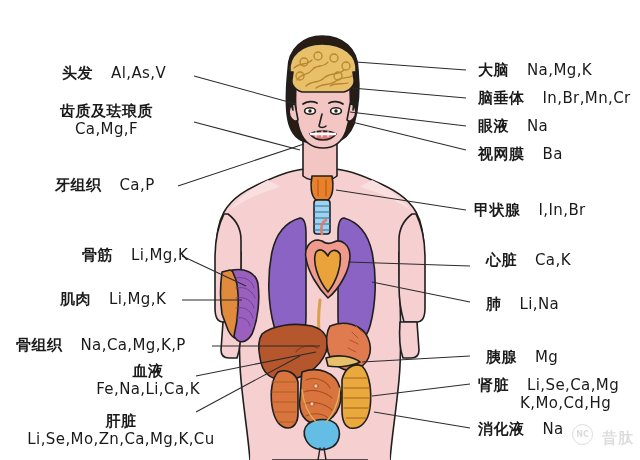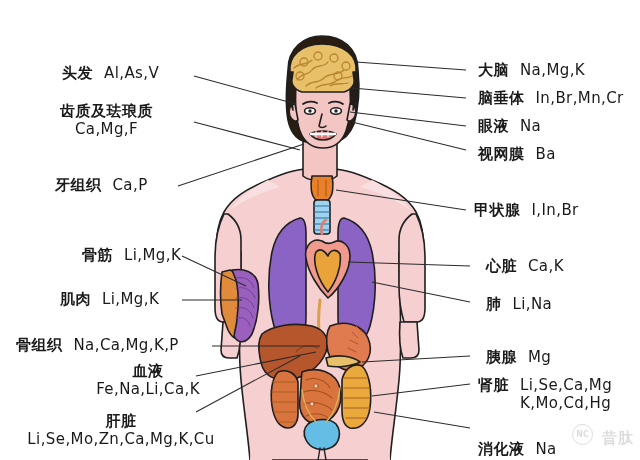--- a/index.html
+++ b/index.html
@@ -9,21 +9,21 @@
     background:#ffffff;
     overflow:hidden;
     font-family:"DejaVu Sans","Liberation Sans",sans-serif;
     color:#1a1a1a;
   }
   
   .label{position:absolute;white-space:nowrap;line-height:1.22;}
   .cn{font-size:15px;font-weight:700;letter-spacing:.5px;}
   .el{font-size:15px;font-weight:500;letter-spacing:.4px;}
   .label.stack{text-align:center;}
-  .row{display:flex;align-items:flex-end;gap:11px;}
+  .row{display:flex;align-items:flex-end;gap:18px;}
   .label.rightgrp{text-align:left;}
 
   
   svg.leaders{position:absolute;left:0;top:0;width:640px;height:460px;}
   svg.leaders line{stroke:#2b2b2b;stroke-width:1.05;}
 
   
   svg.figure{position:absolute;left:0;top:0;width:640px;height:460px;}
 
   
@@ -314,21 +314,21 @@
     </div>
   </div>
 
   <div class="label rightgrp" style="left:474px;top:201px;">
     <div class="row">
       <span class="cn">甲状腺</span>
       <span class="el">I,In,Br</span>
     </div>
   </div>
 
-  <div class="label rightgrp" style="left:486px;top:257px;">
+  <div class="label rightgrp" style="left:486px;top:251px;">
     <div class="row">
       <span class="cn">心脏</span>
       <span class="el">Ca,K</span>
     </div>
   </div>
 
   <div class="label rightgrp" style="left:486px;top:295px;">
     <div class="row">
       <span class="cn">肺</span>
       <span class="el">Li,Na</span>
@@ -343,21 +343,21 @@
   </div>
 
   <div class="label rightgrp" style="left:478px;top:376px;">
     <div class="row">
       <span class="cn">肾脏</span>
       <span class="el">Li,Se,Ca,Mg</span>
     </div>
     <div class="el" style="padding-left:42px;">K,Mo,Cd,Hg</div>
   </div>
 
-  <div class="label rightgrp" style="left:478px;top:420px;margin-top:20px;">
+  <div class="label rightgrp" style="left:478px;top:420px;">
     <div class="row">
       <span class="cn">消化液</span>
       <span class="el">Na</span>
     </div>
   </div>
 
   <div class="wm">
     <div class="mark">NC</div>
     <div class="wtxt">昔肽</div>
   </div>

